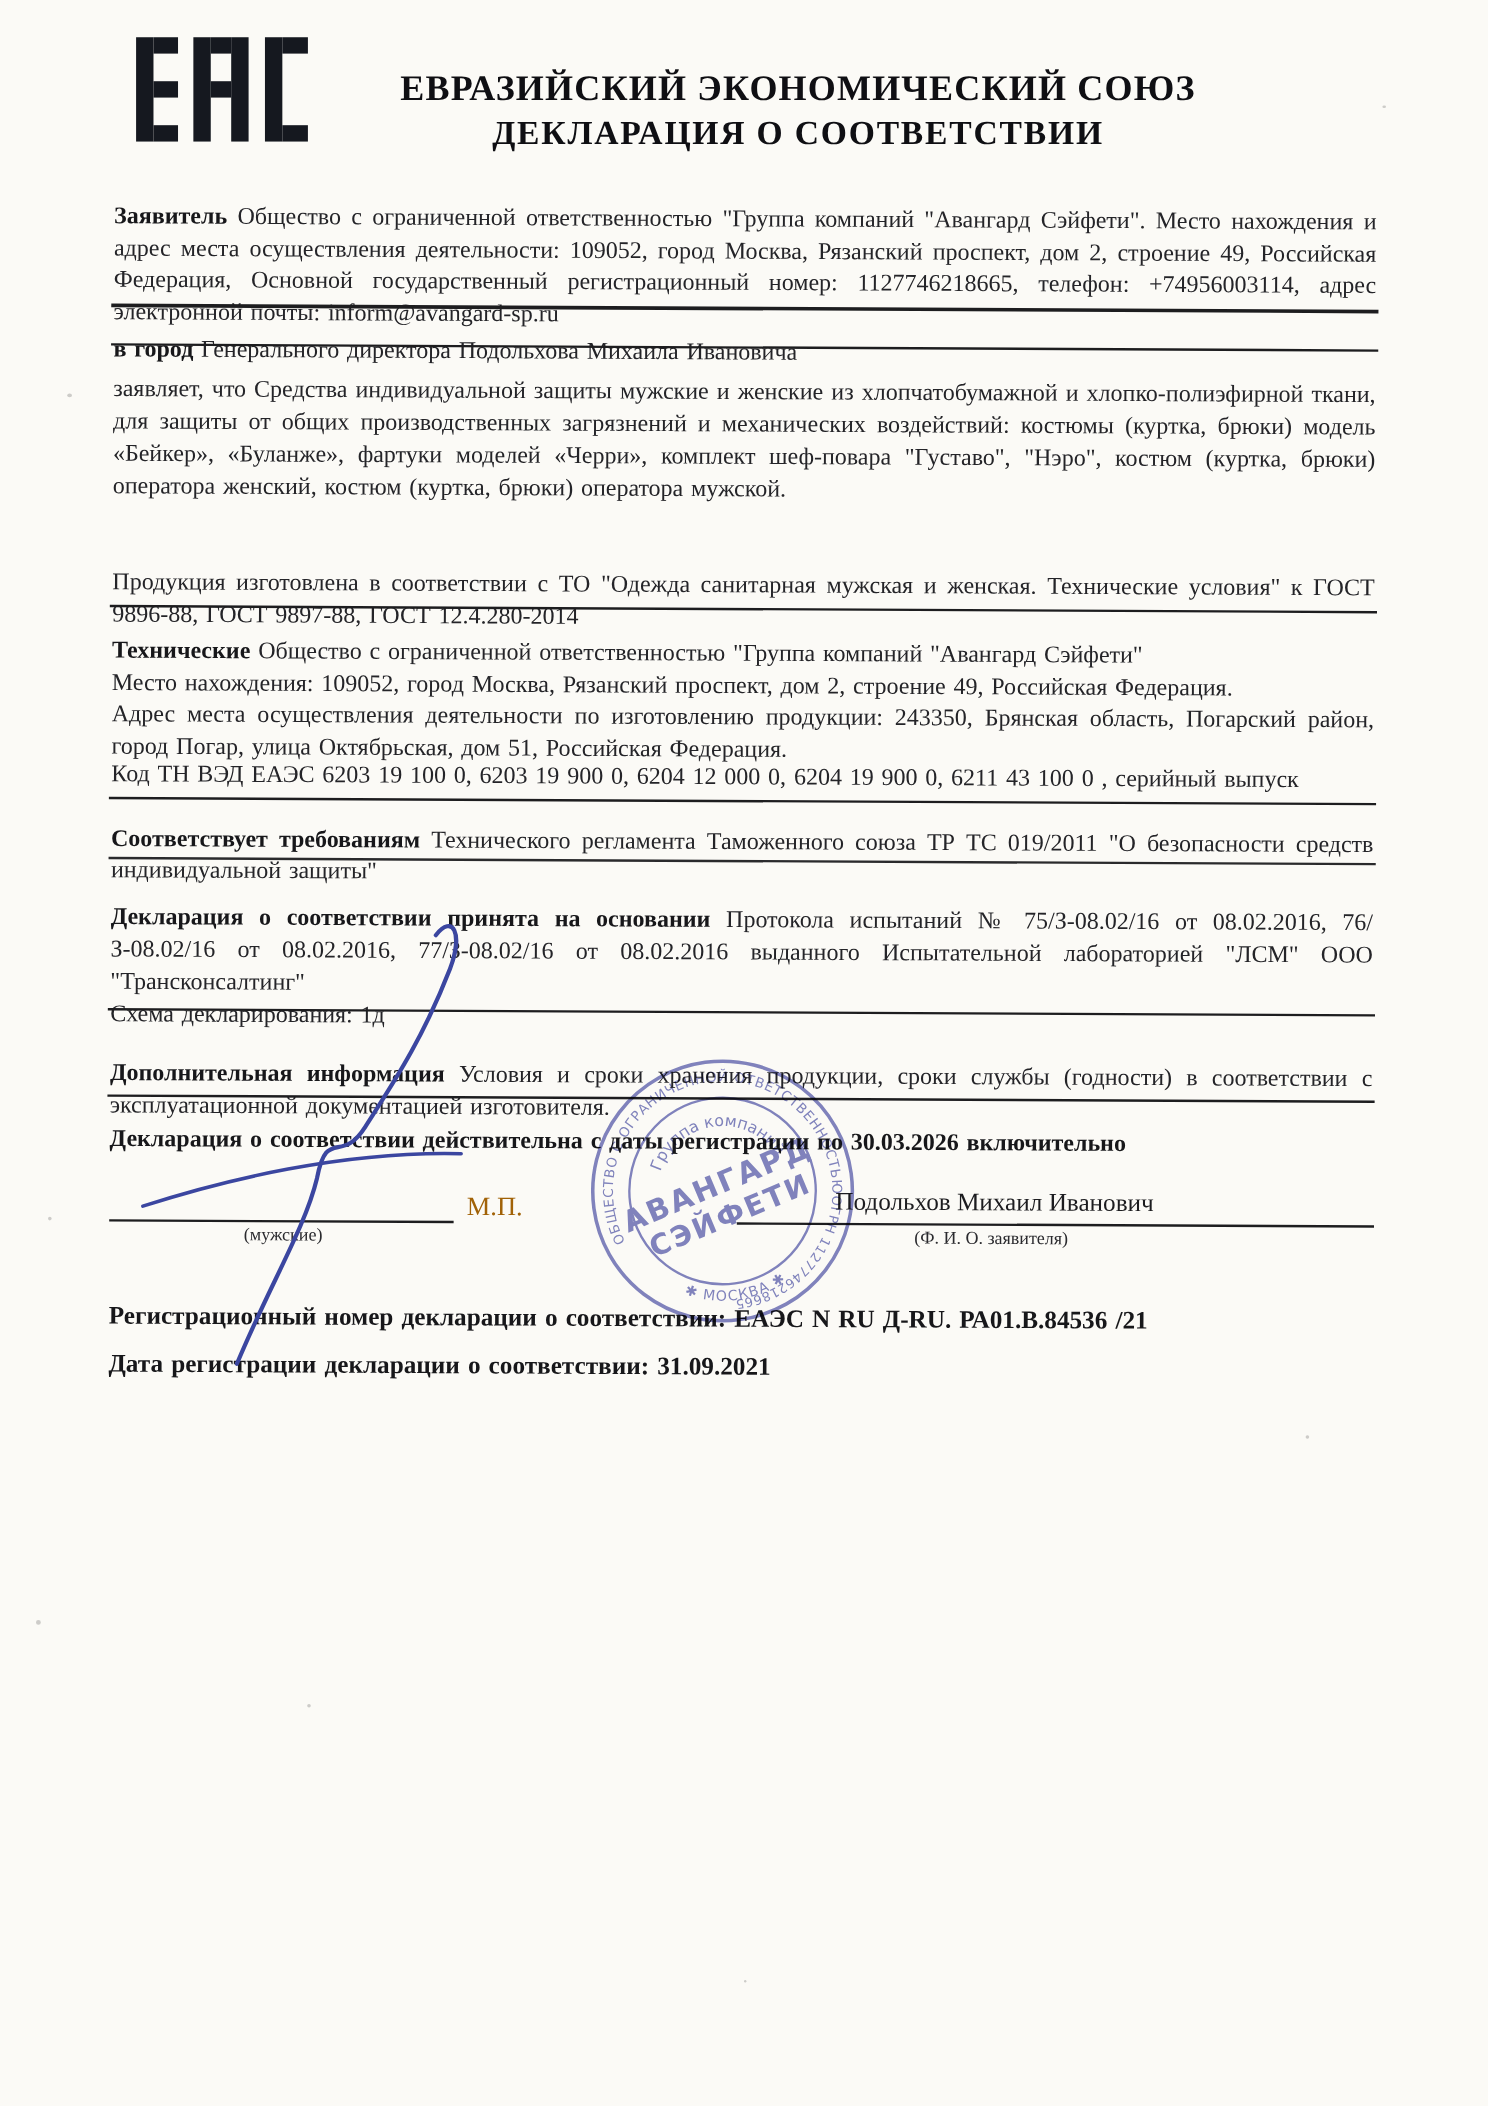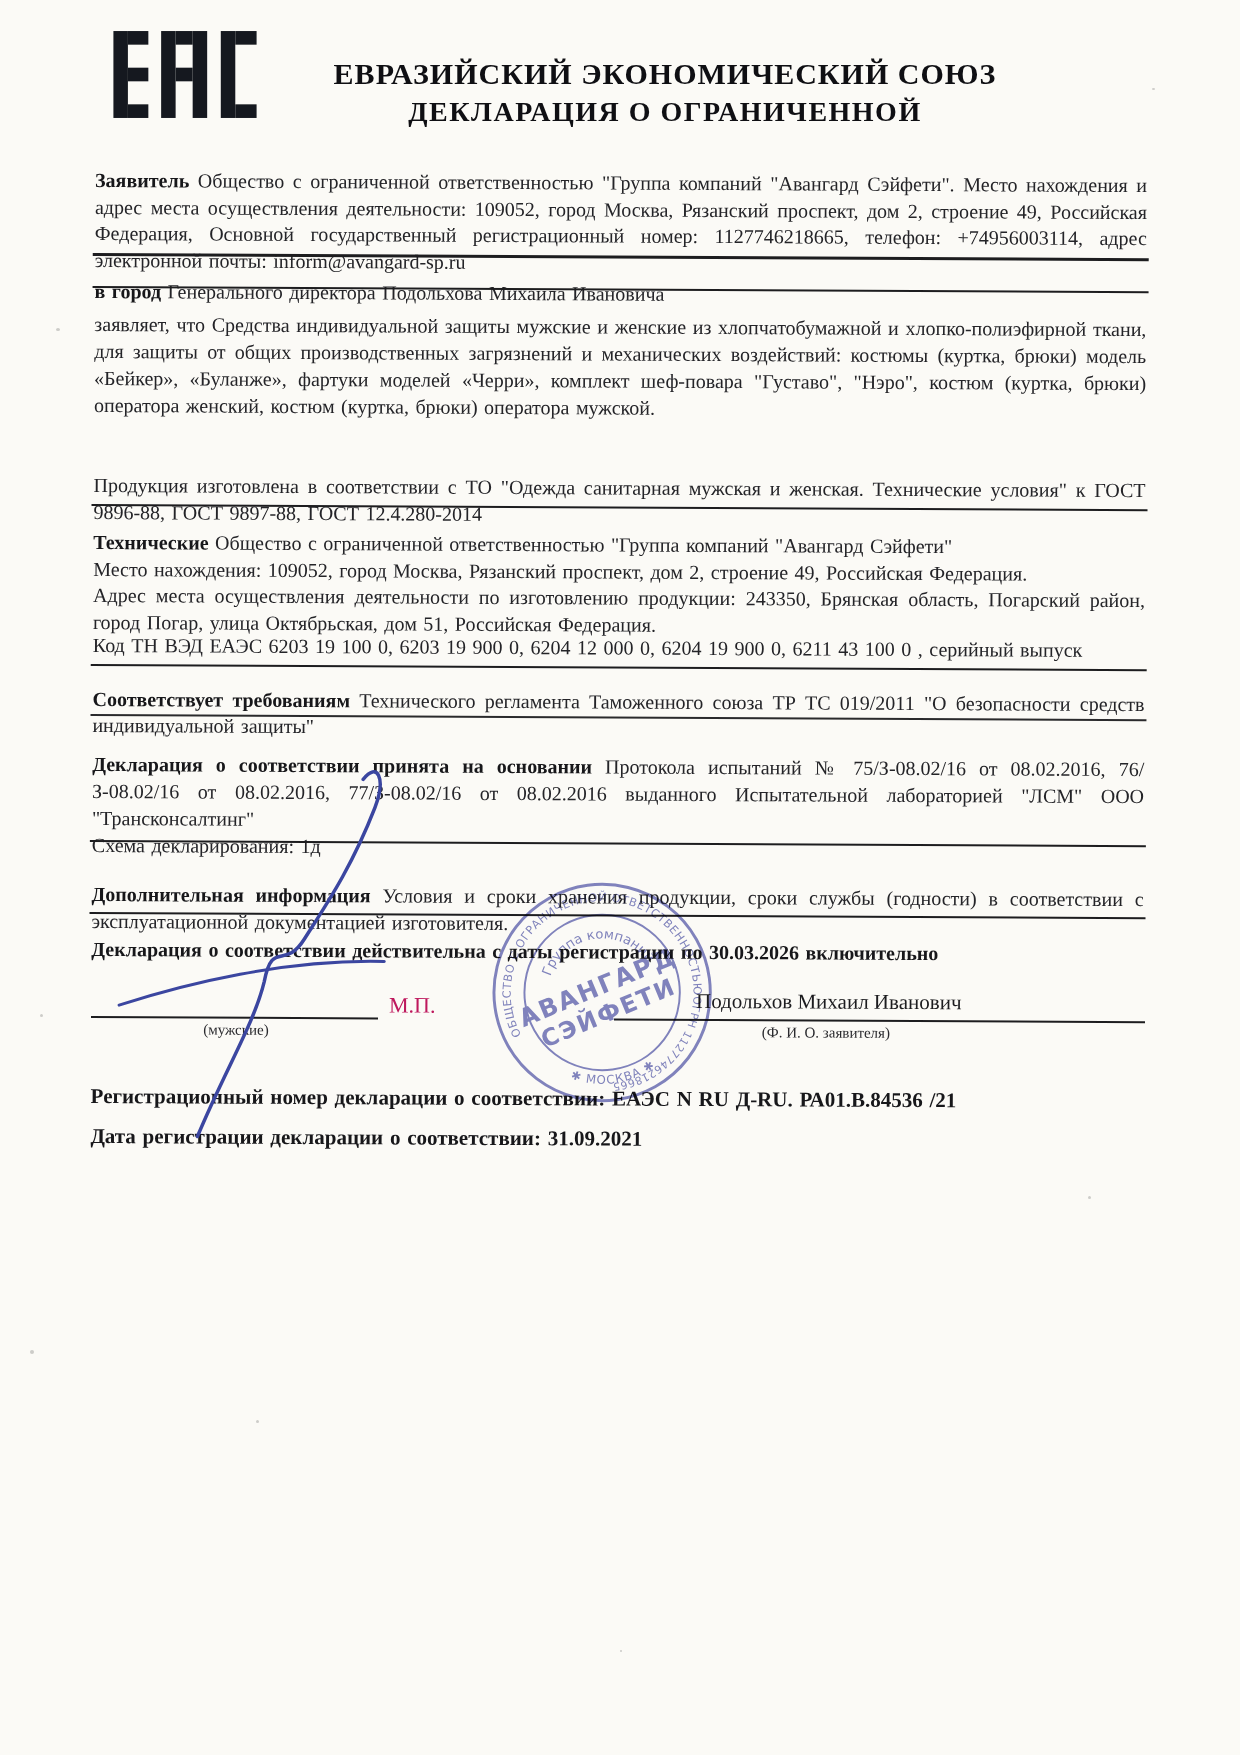--- a/index.html
+++ b/index.html
@@ -34,21 +34,21 @@
   #p-tnved{top:612px;line-height:26.5px;}
   #r4{top:664px;}
   #p-complies{top:666px;line-height:26px;}
   #r5{top:714px;}
   #p-basis{top:731px;}
   #p-scheme{top:812px;}
   #r6{top:840px;}
   #p-additional{top:861px;}
   #r7{top:912px;}
   #p-valid{top:916px;}
-  .mp{position:absolute;left:393px;top:991px;font-size:22px;color:#be185d;}
+  .mp{position:absolute;left:393px;top:991px;font-size:22px;color:#a16207;}
   .sig-name{position:absolute;left:700px;top:986px;font-size:21px;color:#1c1c1f;white-space:nowrap;}
   .sig-line-left{position:absolute;left:95px;top:1016px;width:287px;height:2px;background:#1d1d1f;}
   .sig-line-right{position:absolute;left:618px;top:1016px;width:531px;height:2px;background:#1d1d1f;}
   .cap{position:absolute;font-size:15px;color:#2a2a2e;text-align:center;}
   #cap-podpis{left:150px;top:1021px;width:180px;}
   #cap-fio{left:700px;top:1021px;width:260px;}
   #p-regnum{top:1062px;font-size:21px;}
   #p-regdate{top:1102px;font-size:21px;}
   .stamp{position:absolute;left:488px;top:872px;width:236px;height:236px;
          transform:rotate(-8deg);opacity:.82;mix-blend-mode:multiply;z-index:4;
@@ -72,21 +72,21 @@
       <rect x="77" y="2" width="20" height="16"></rect>
       <rect x="77" y="45" width="20" height="16"></rect>
       <rect x="130" y="2" width="17" height="102"></rect>
       <rect x="147" y="2" width="25" height="16"></rect>
       <rect x="147" y="88" width="25" height="16"></rect>
     </g>
   </svg>
 
   <div class="title">
     <div class="t1">ЕВРАЗИЙСКИЙ ЭКОНОМИЧЕСКИЙ СОЮЗ</div>
-    <div class="t2">ДЕКЛАРАЦИЯ О ОГРАНИЧЕННОЙ</div>
+    <div class="t2">ДЕКЛАРАЦИЯ О СООТВЕТСТВИИ</div>
   </div>
 
   <div class="doc-body">
 
     <p class="para" id="p-applicant"><b>Заявитель</b> <span>Общество с ограниченной ответственностью "Группа компаний "Авангард Сэйфети". Место нахождения и адрес места осуществления деятельности: 109052, город Москва, Рязанский проспект, дом 2, строение 49, Российская Федерация, Основной государственный регистрационный номер: 1127746218665, телефон: +74956003114, адрес электронной почты: inform@avangard-sp.ru</span></p>
     <div class="rule" id="r1"></div>
 
     <p class="para nojust" id="p-inperson"><b>в город</b> <span>Генерального директора Подольхова Михаила Ивановича</span></p>
     <div class="rule" id="r2"></div>
 

